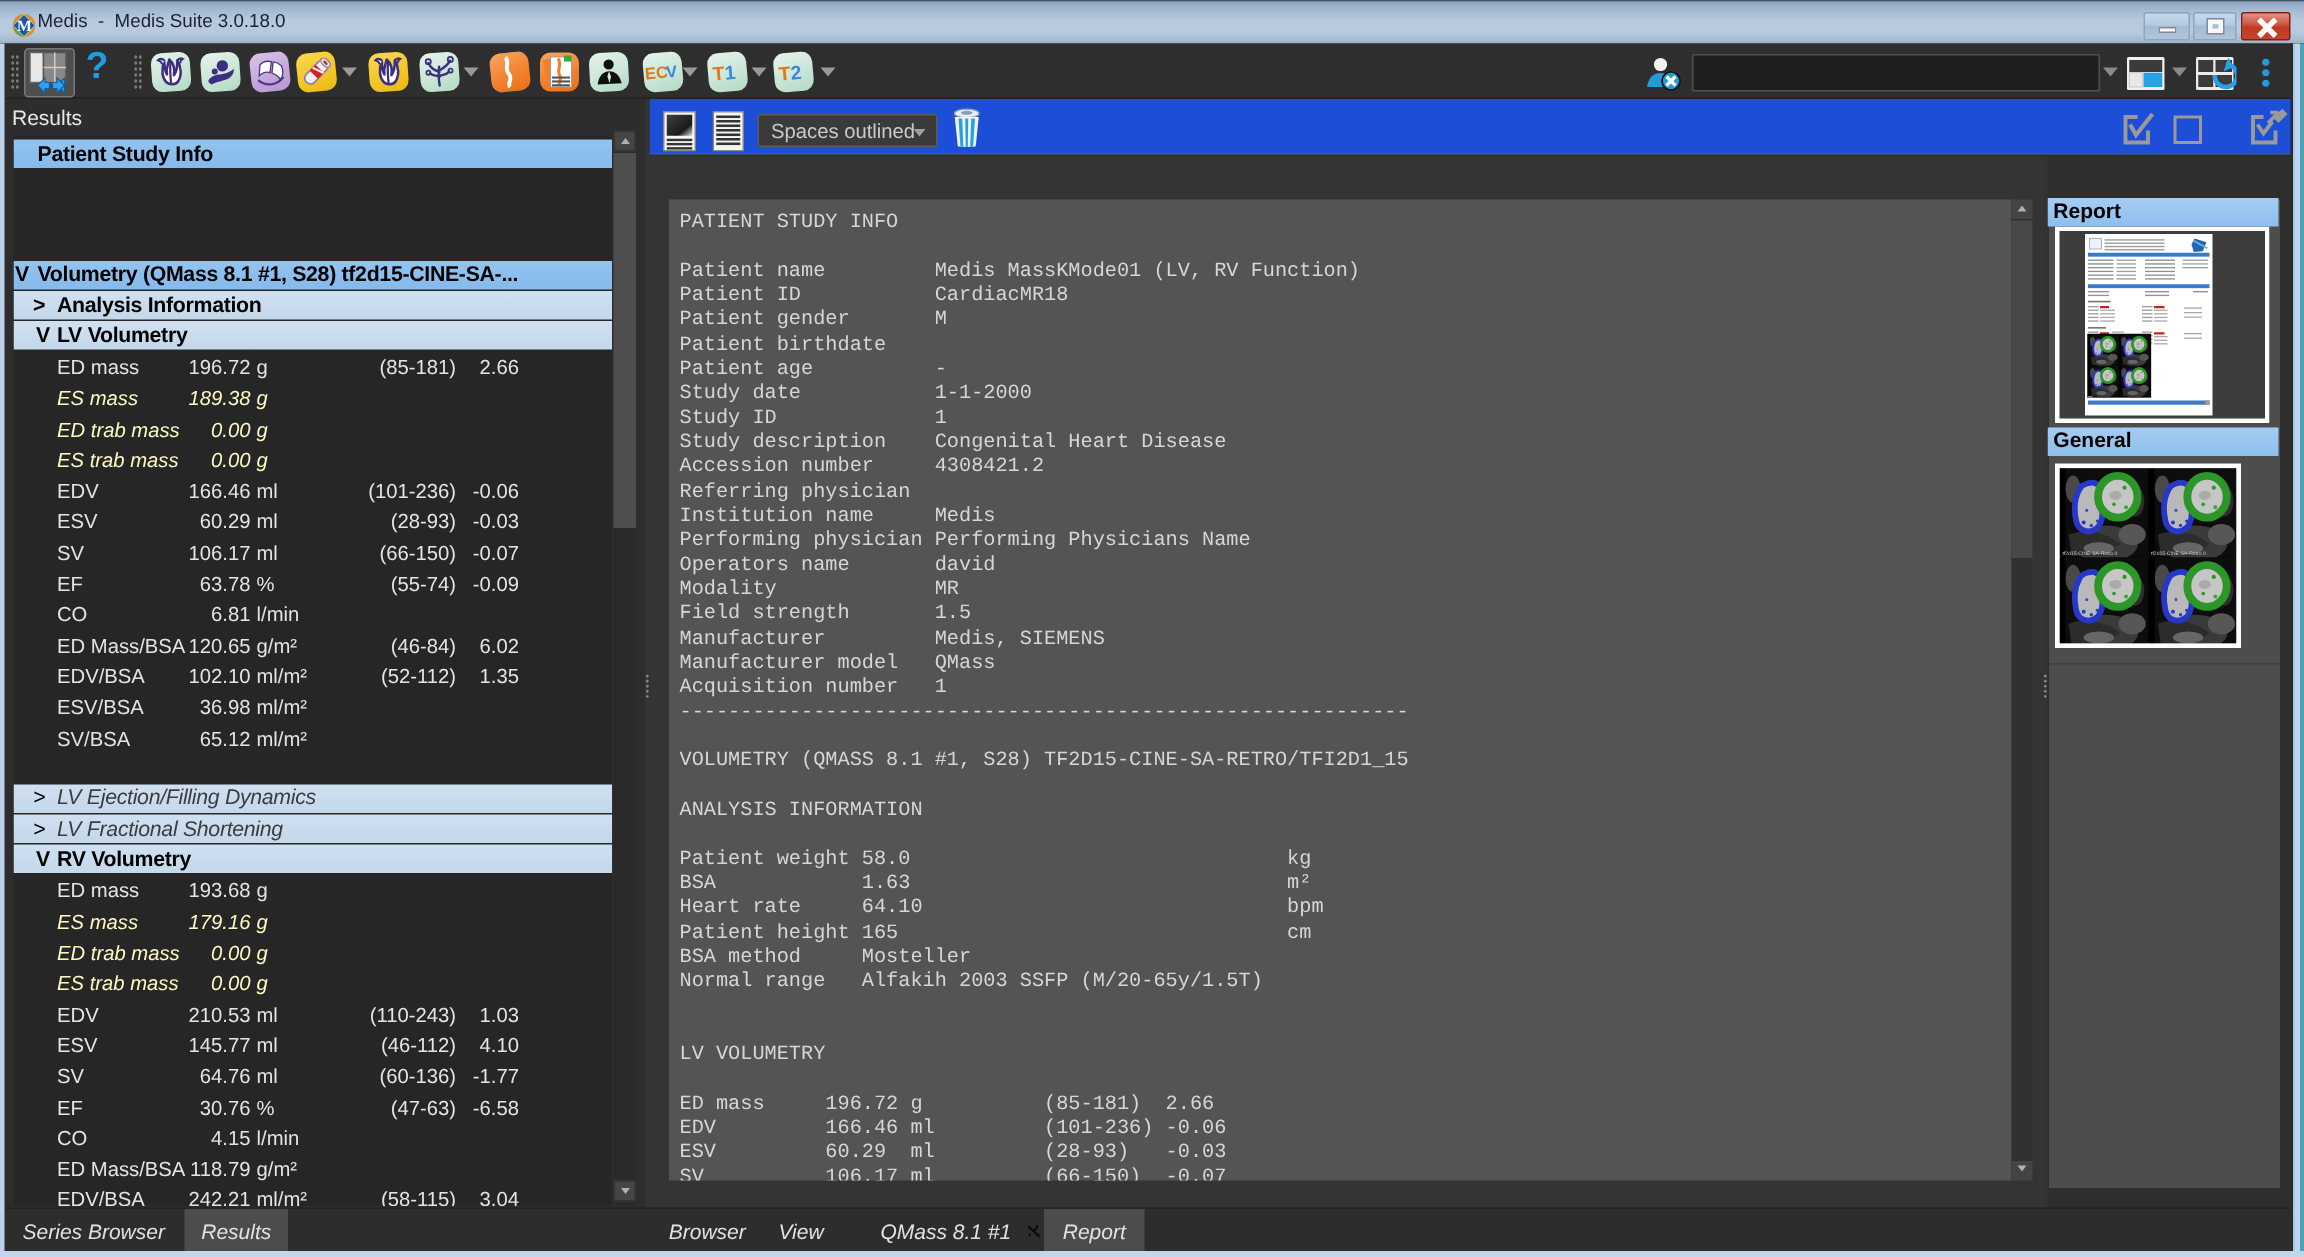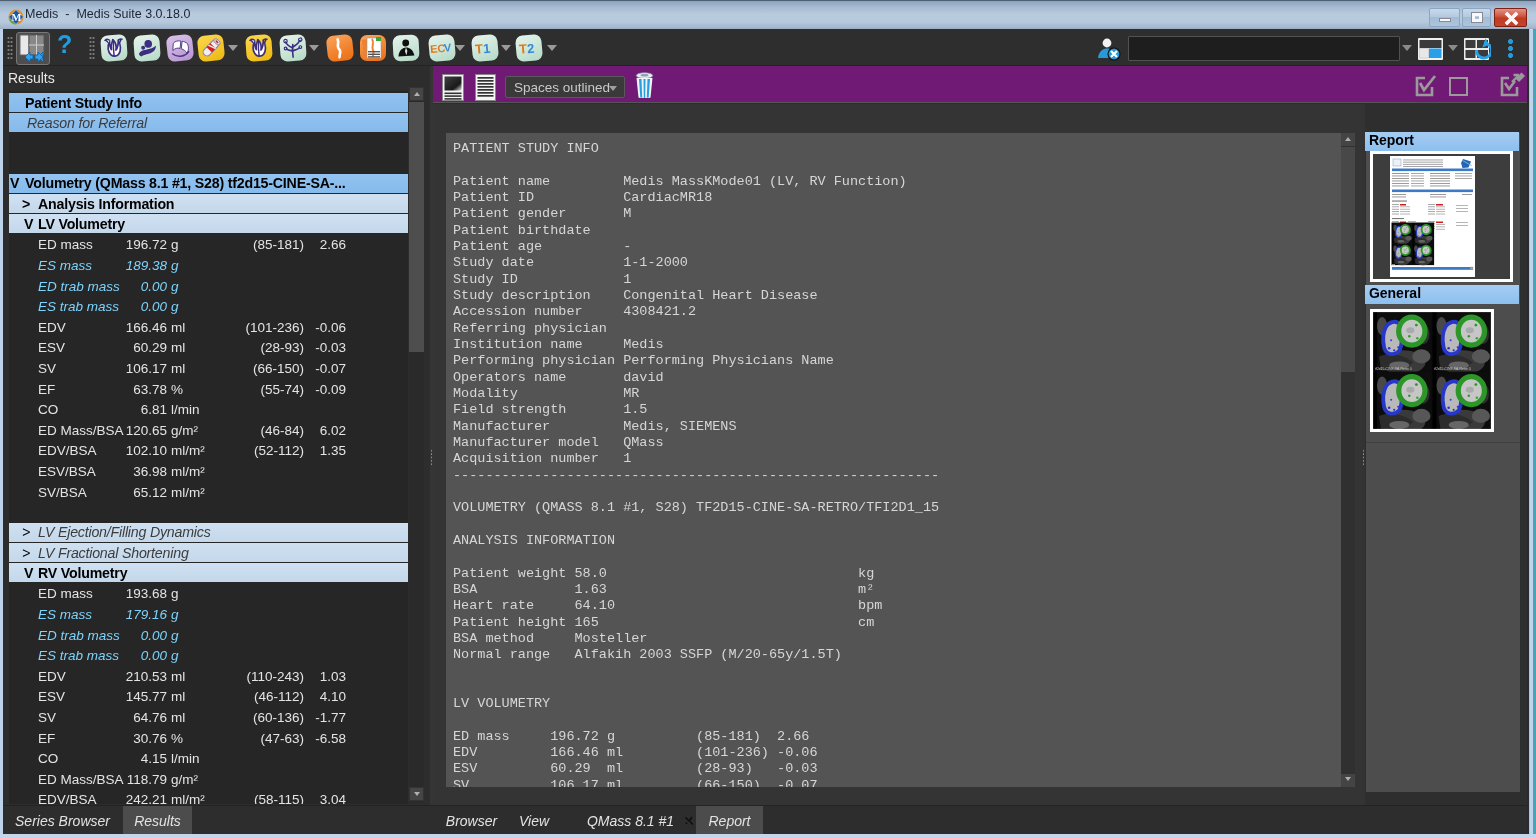--- a/index.html
+++ b/index.html
@@ -22,30 +22,30 @@
 
 #leftpanel{left:3px;top:66px;width:428px;height:739px;background:#2d2d2d;}
 #results-label{left:5px;top:4px;font-size:14px;color:#e8e8e8;}
 #list{left:6px;top:25px;width:399px;height:713px;background:#262626;overflow:hidden;}
 .lrow{position:absolute;left:0;width:399px;height:19px;}
 .hdr1{background:linear-gradient(#93c3f0,#85baeb);color:#000;font-weight:bold;}
 .hdr2{background:linear-gradient(#cfe0f1,#c4d8eb);color:#000;font-weight:bold;}
 .ital{font-style:italic;font-weight:normal;color:#3c3c3c;}
 .rowtext{position:absolute;top:1.5px;font-size:14.2px;white-space:nowrap;letter-spacing:-0.2px;}
 .drow{position:absolute;left:0;width:399px;height:20px;color:#e4e4e4;font-size:13.5px;}
-.dgray{color:#7dd3fc;font-style:italic;}
+.dgray{color:#fef9c3;font-style:italic;}
 .c1{position:absolute;left:29px;top:3px;white-space:nowrap;}
 .c2{position:absolute;left:51px;width:107px;top:3px;text-align:right;}
 .c3{position:absolute;left:162px;top:3px;}
 .c4{position:absolute;left:191px;width:104px;top:3px;text-align:right;}
 .c5{position:absolute;left:271px;width:66px;top:3px;text-align:right;}
 
 #lscroll{left:409px;top:87px;width:15px;height:716px;background:#2a2a2a;}
 
-#center-tb{left:433px;top:66px;width:1103px;height:37px;background:#701a75;border-bottom:1px solid #555;box-sizing:border-box;}
+#center-tb{left:433px;top:66px;width:1103px;height:37px;background:#1d4ed8;border-bottom:1px solid #555;box-sizing:border-box;}
 #center{left:433px;top:104px;width:929px;height:701px;background:#343434;}
 #textpanel{left:13px;top:29px;width:895px;height:654px;background:#545454;overflow:hidden;}
 #textpanel pre{margin:0;position:absolute;left:7px;top:8px;font-family:"Liberation Mono",monospace;font-size:13.5px;line-height:16.33px;color:#d6d6d6;}
 #cscroll{left:908px;top:29px;width:14px;height:654px;background:#303030;}
 
 #rightpanel{left:1362px;top:104px;width:166px;height:701px;background:#2e2e2e;}
 #rp-inner{left:4px;top:29px;width:154px;height:659px;background:#4d4d4d;}
 .rphdr{left:3px;width:154px;height:19px;background:linear-gradient(#a5ccf2,#8dbfee);color:#000;font-weight:bold;font-size:14px;}
 
 #bottombar{left:3px;top:805px;width:1530px;height:31px;background:#2d2d2d;border-top:1px solid #232323;box-sizing:border-box;}
@@ -186,23 +186,20 @@
           <path d="M21 6 A7.5 7.5 0 1 1 13.5 13" fill="none" stroke="#28a0e8" stroke-width="3"></path>
           <path d="M21 1 L21 11 L26 6 Z" fill="#28a0e8" transform="rotate(20 21 6)"></path>
         </svg></div>
 <div class="abs" style="left:1508px;top:9px;width:5px;height:20px;background-image:radial-gradient(circle,#2798d8 2.2px,transparent 2.6px);background-size:5px 7px;"></div>
   </div>
   <div id="leftpanel" class="abs">
     <div id="results-label" class="abs">Results</div>
     <div id="list" class="abs">
 <div class="lrow hdr1" style="top:2px;">
           <span class="rowtext" style="left:16px;">Patient Study Info</span>
-        </div>
-<div class="lrow hdr1" style="top:22.2px;">
-          <span class="rowtext ital" style="left:18px;">Reason for Referral</span>
         </div>
 <div class="lrow hdr1" style="top:82.8px;">
           <span class="rowtext" style="left:1px;font-weight:bold;">V</span>
           <span class="rowtext" style="left:16px;">Volumetry (QMass 8.1 #1, S28) tf2d15-CINE-SA-...</span>
         </div>
 <div class="lrow hdr2" style="top:103.0px;">
           <span class="rowtext" style="left:13px;font-weight:bold;">&gt;</span>
           <span class="rowtext" style="left:29px;font-weight:bold;">Analysis Information</span>
         </div>
 <div class="lrow hdr2" style="top:123.2px;">

